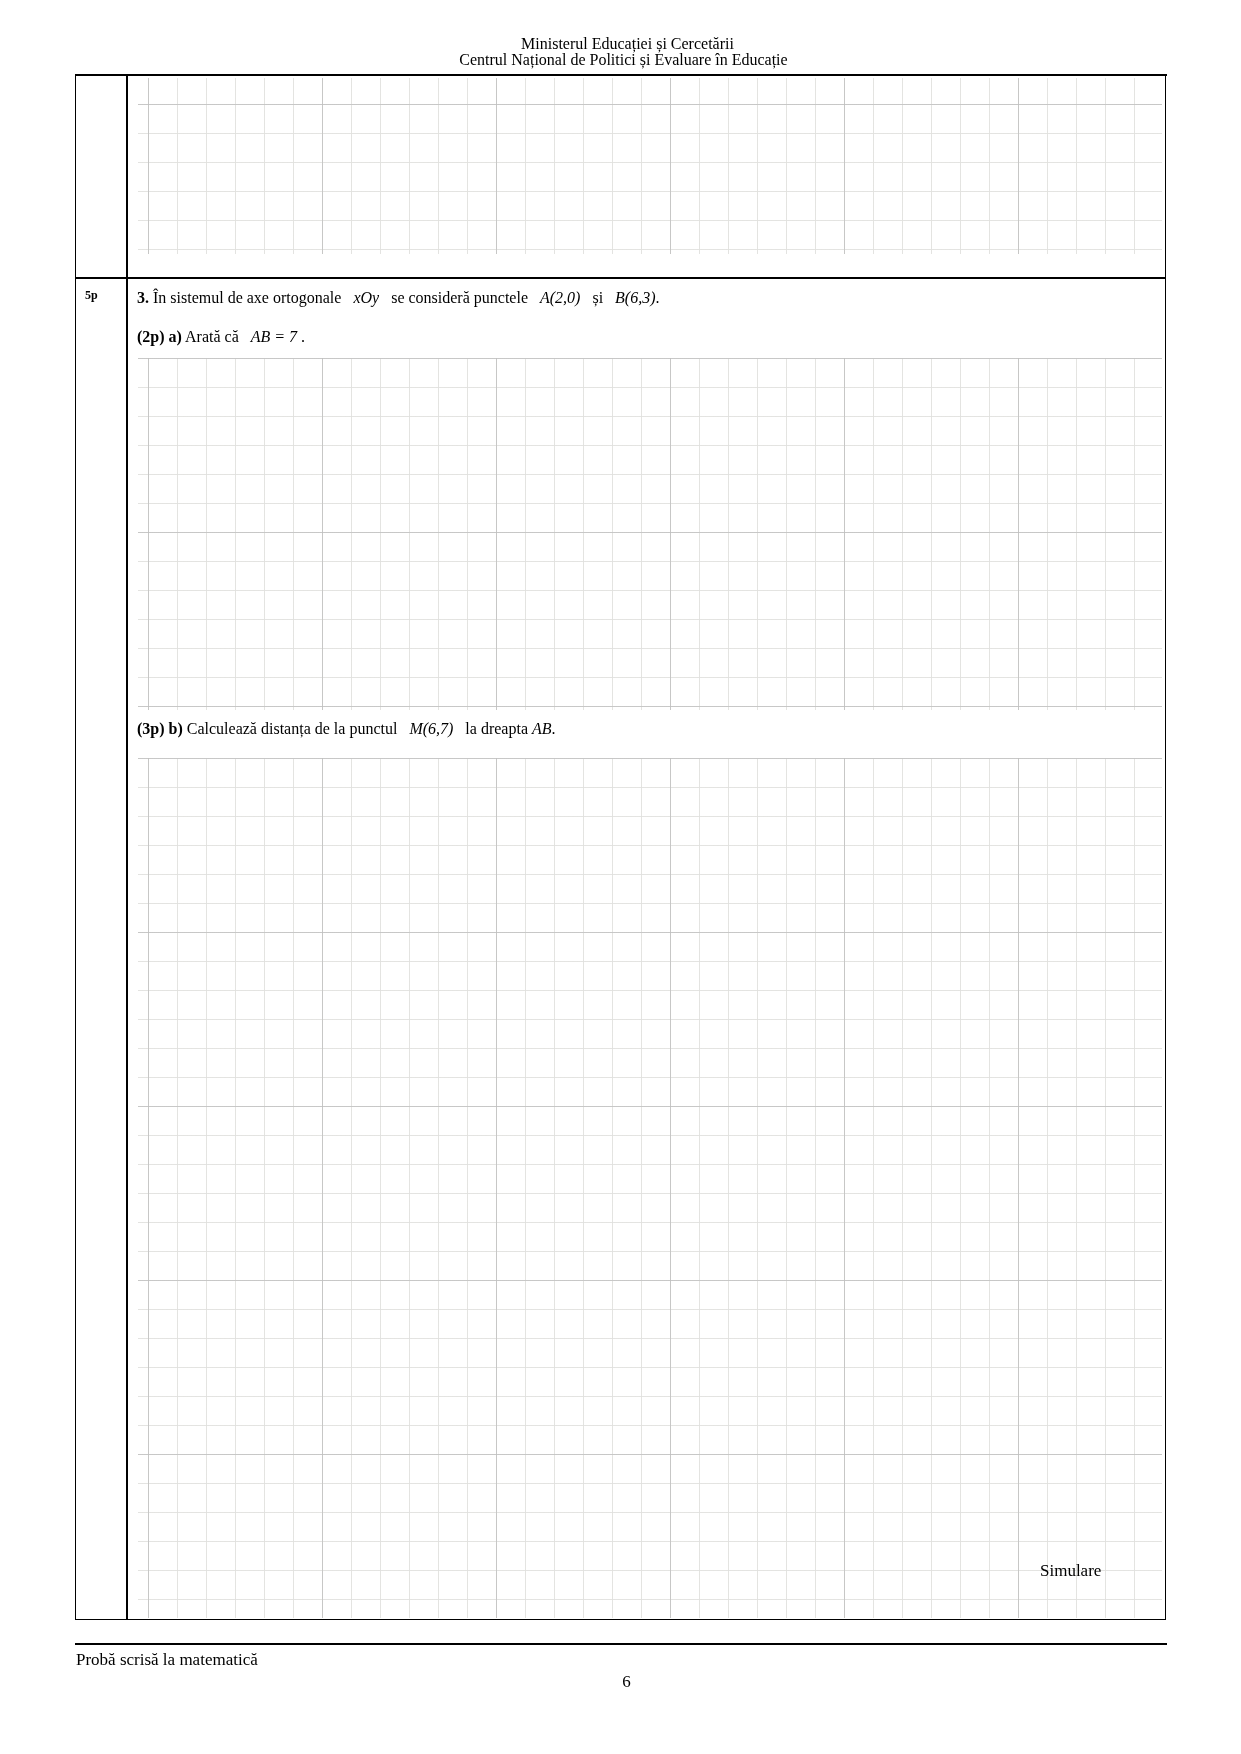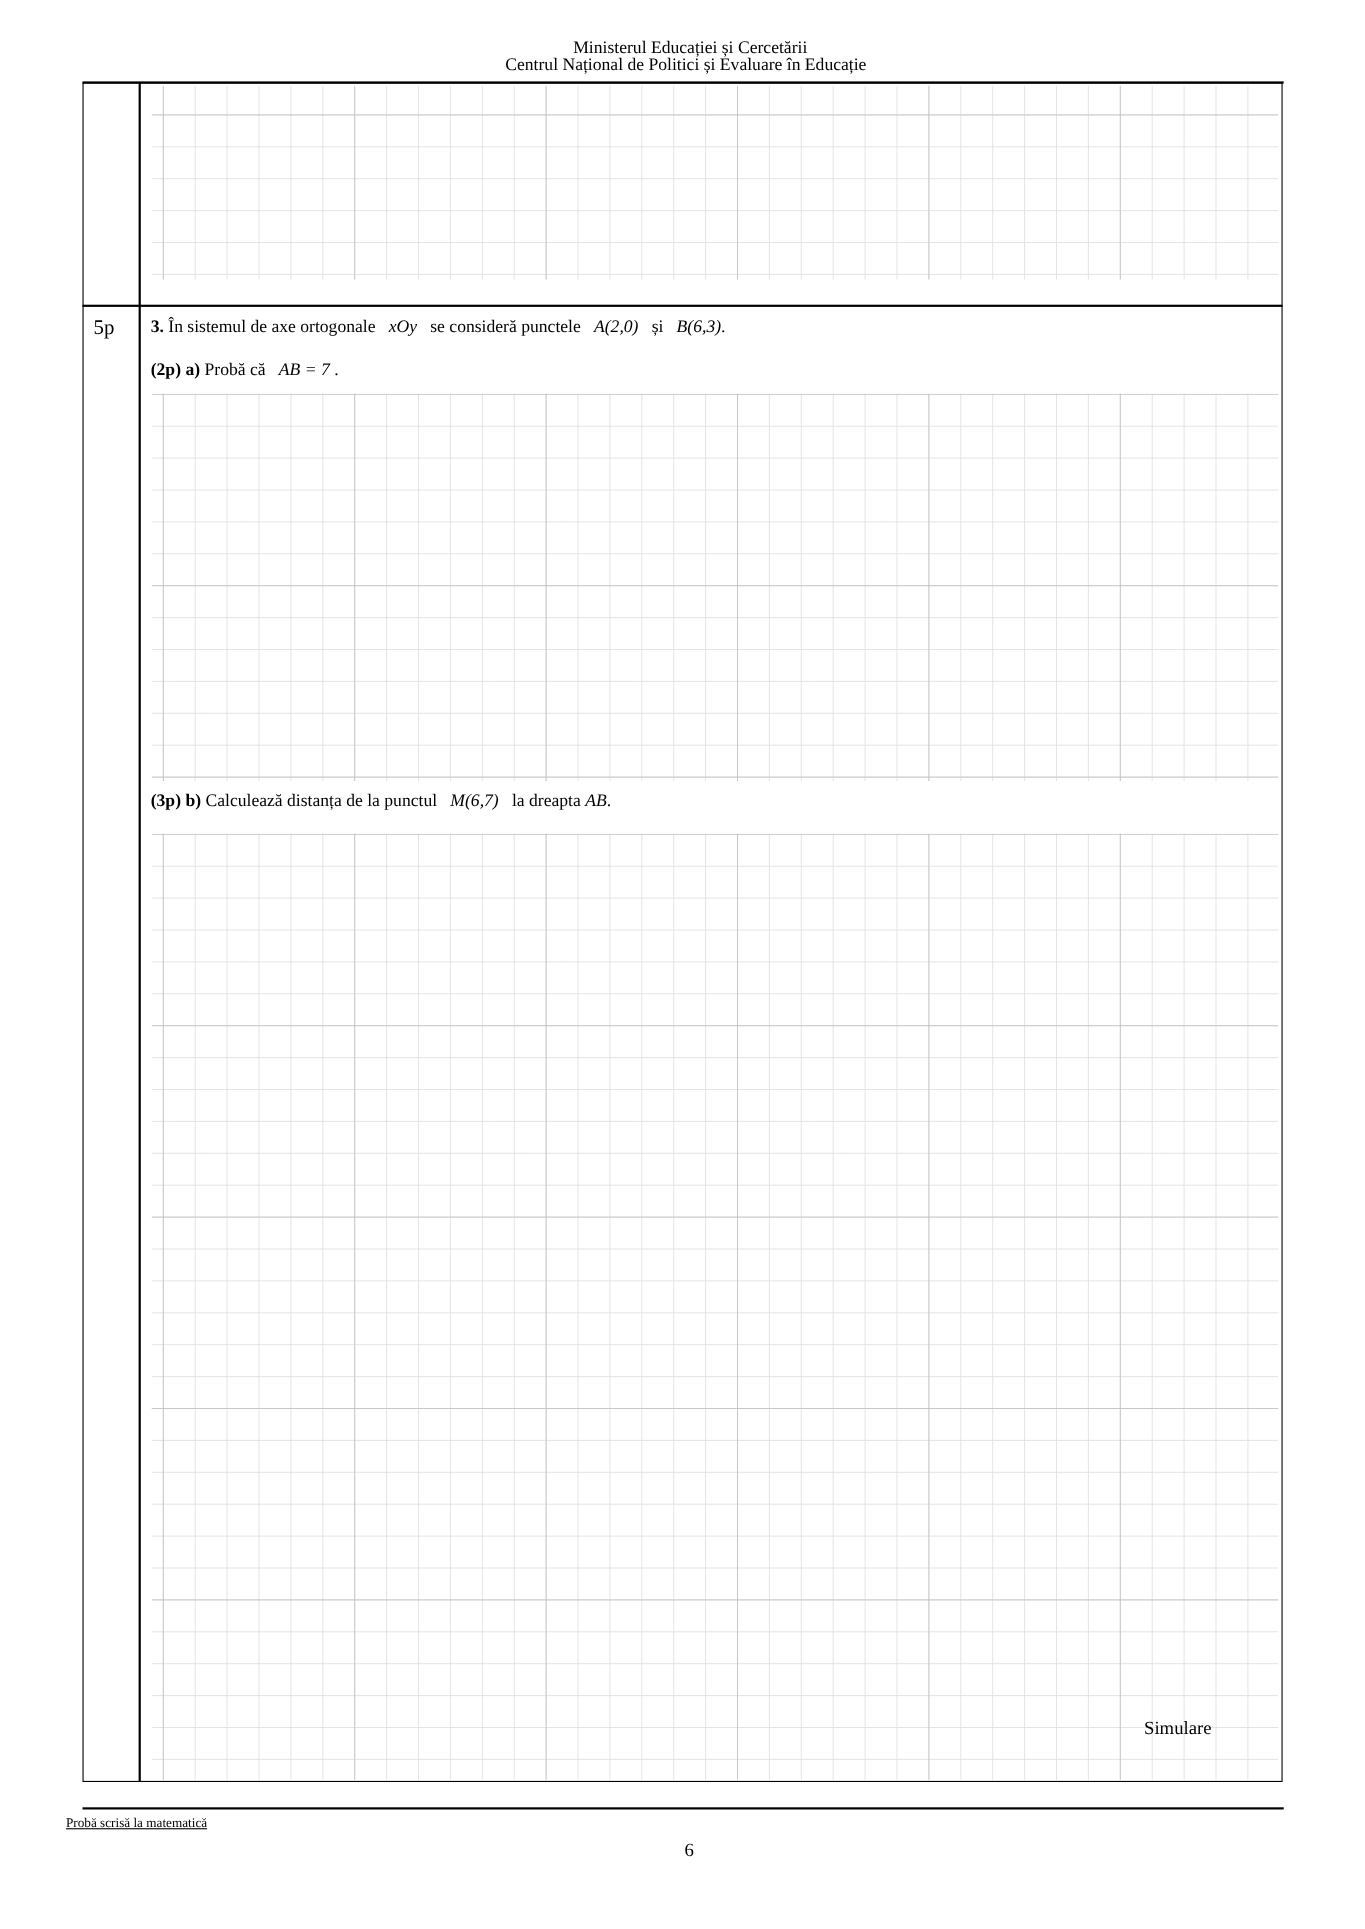--- a/index.html
+++ b/index.html
@@ -21,31 +21,31 @@
           background-image:
             linear-gradient(to right, rgba(190,190,190,0.75) 1px, transparent 1px),
             linear-gradient(to bottom, rgba(190,190,190,0.75) 1px, transparent 1px),
             linear-gradient(to right, rgba(225,225,222,0.9) 1px, transparent 1px),
             linear-gradient(to bottom, rgba(225,225,222,0.9) 1px, transparent 1px);
           background-size: 174px 174px, 174px 174px, 29px 29px, 29px 29px; }
   #grid1 { left: 138px; top: 78px; width: 1024px; height: 176px; background-position: 10px 0, 0 26px, 10px 0, 0 26px; }
   #grid2 { left: 138px; top: 358px; width: 1024px; height: 352px; background-position: 10px 0, 0 0, 10px 0, 0 0; }
   #grid3 { left: 138px; top: 758px; width: 1024px; height: 860px; background-position: 10px 0, 0 0, 10px 0, 0 0; }
 
-  .points { position: absolute; left: 85px; top: 288px; font-weight: normal; font-size: 19px; }
+  .points { position: absolute; left: 85px; top: 288px; font-weight: bold; font-size: 12px; }
   .q-line { position: absolute; left: 137px; font-size: 16px; white-space: nowrap; }
   .q-line b { font-weight: bold; }
   .math { font-style: italic; font-family: "Liberation Serif", serif; }
   .sp { display: inline-block; width: 8px; }
   #q3 { top: 289px; }
   #qa { top: 328px; }
   #qb { top: 720px; }
 
   .footer-rule { position: absolute; left: 75px; top: 1643px; width: 1092px; height: 1.5px; background: #000; }
-  .footer-left { position: absolute; left: 60px; top: 1650px; font-size: 12px; text-decoration: underline; }
+  .footer-left { position: absolute; left: 76px; top: 1650px; font-size: 17px; }
   .footer-right { position: absolute; left: 1040px; top: 1561px; font-size: 17px; }
   .page-num { position: absolute; left: 0; width: 1241px; top: 1672px; text-align: center; font-size: 17px; padding-left: 12px; box-sizing: border-box; }
 </style>
 </head>
 <body>
 
 <div class="header">
   <div class="l1">Ministerul Educației și Cercetării</div>
   <div class="l2">Centrul Național de Politici și Evaluare în Educație</div>
 </div>
@@ -65,21 +65,21 @@
   <span class="math">xOy</span><span class="sp"></span>
   <span>se consideră punctele</span><span class="sp"></span>
   <span class="math">A(2,0)</span><span class="sp"></span>
   <span>și</span><span class="sp"></span>
   <span class="math">B(6,3)</span><span>.</span>
 </div>
 
 <div class="q-line" id="qa">
   <b>(2p)</b>
   <b>a)</b>
-  <span>Probă că</span><span class="sp"></span>
+  <span>Arată că</span><span class="sp"></span>
   <span class="math">AB = 7</span><span class="sp" style="width:4px"></span><span>.</span>
 </div>
 
 <div class="grid" id="grid2"></div>
 
 <div class="q-line" id="qb">
   <b>(3p)</b>
   <b>b)</b>
   <span>Calculează distanța de la punctul</span><span class="sp"></span>
   <span class="math">M(6,7)</span><span class="sp"></span>

